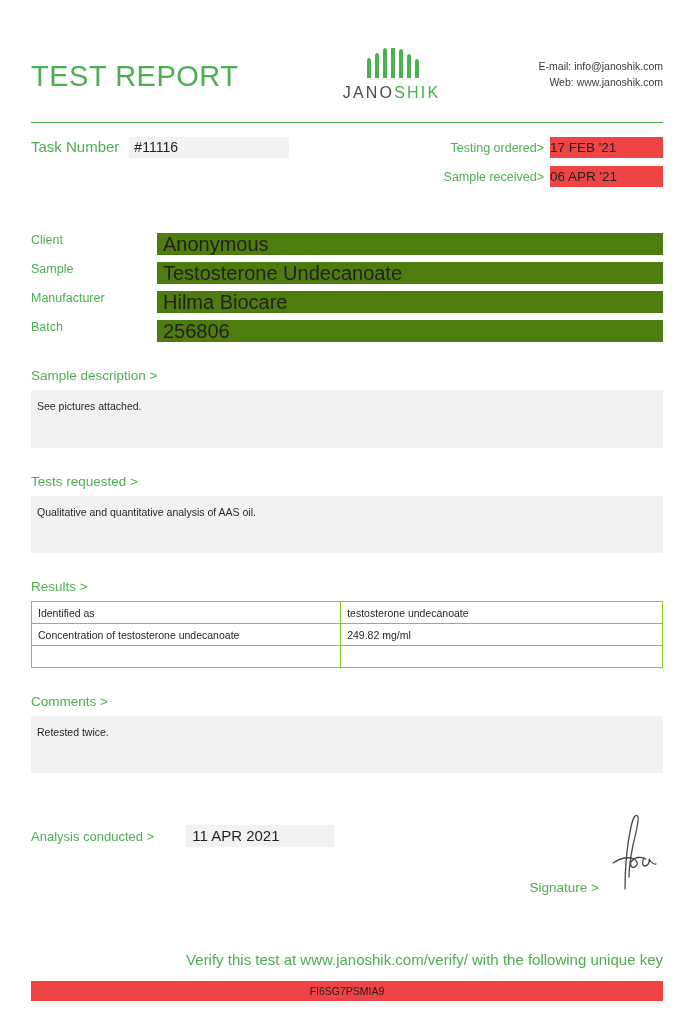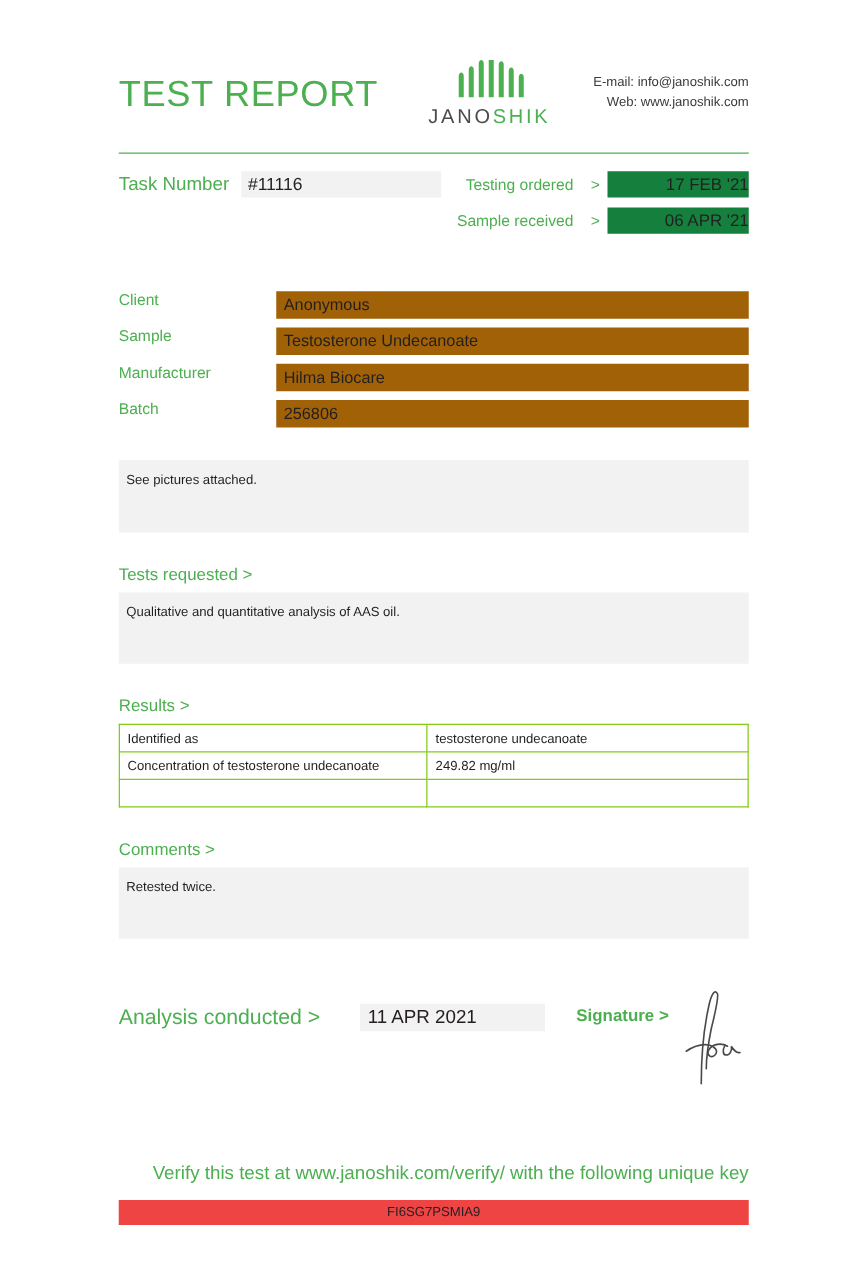--- a/index.html
+++ b/index.html
@@ -13,21 +13,21 @@
     font-family: "Liberation Sans", sans-serif;
     color: #231f20;
     position: relative;
     overflow: hidden;
   }
   .page {
     position: relative;
     width: 694px;
     height: 1024px;
     box-sizing: border-box;
-    padding: 0 95px;
+    padding: 0 31px;
   }
 
   
   .header {
     display: flex;
     align-items: flex-start;
     justify-content: space-between;
     padding-top: 46px;
     height: 62px;
   }
@@ -105,59 +105,59 @@
   }
   .date-row {
     display: flex;
     align-items: center;
     justify-content: flex-end;
     margin-bottom: 8px;
   }
   .date-label {
     color: #4caf50;
     font-size: 12.5px;
-    margin-right: 14px;
+    margin-right: 0;
     white-space: nowrap;
   }
   .date-arrow {
     color: #4caf50;
     font-size: 12.5px;
     margin-right: 6px;
   }
   .date-value {
-    background: #15803d;
+    background: #ef4444;
     width: 113px;
     height: 21px;
     line-height: 21px;
     font-size: 13.5px;
-    text-align: right;
+    text-align: left;
     box-sizing: border-box;
   }
 
   
   .info {
     margin-top: 38px;
   }
   .info-row {
     display: flex;
     align-items: flex-start;
     margin-bottom: 7px;
   }
   .info-label {
     color: #4caf50;
     font-size: 12.5px;
     width: 126px;
     flex: 0 0 126px;
   }
   .info-value {
-    background: #a16207;
+    background: #4d7c0f;
     flex: 1;
     height: 22px;
     line-height: 22px;
-    font-size: 13px;
+    font-size: 20px;
     padding-left: 6px;
     box-sizing: border-box;
   }
 
   
   .section {
     margin-top: 26px;
   }
   .section-title {
     color: #4caf50;
@@ -197,39 +197,38 @@
     align-items: flex-start;
     justify-content: space-between;
   }
   .analysis-left {
     display: flex;
     align-items: center;
     padding-top: 6px;
   }
   .analysis-label {
     color: #4caf50;
-    font-size: 17px;
+    font-size: 13px;
     margin-right: 8px;
     white-space: nowrap;
   }
   .analysis-value {
     background: #f2f2f2;
     width: 148px;
     height: 22px;
     line-height: 22px;
     font-size: 15px;
     padding-left: 6px;
     box-sizing: border-box;
     margin-left: 24px;
   }
   .signature-wrap {
     display: flex;
-    align-items: flex-start;
+    align-items: flex-end;
     padding-top: 6px;
-    font-weight: bold;
   }
   .signature-label {
     color: #4caf50;
     font-size: 13.5px;
     margin-right: 4px;
     white-space: nowrap;
     padding-top: 2px;
   }
   .signature-img {
     margin-top: -14px;
@@ -318,20 +317,21 @@
       <span class="info-label">Manufacturer</span>
       <span class="info-value">Hilma Biocare</span>
     </div>
     <div class="info-row">
       <span class="info-label">Batch</span>
       <span class="info-value">256806</span>
     </div>
   </div>
 
   <div class="section">
+    <div class="section-title">Sample description &gt;</div>
     <div class="section-box box-desc">See pictures attached.</div>
   </div>
 
   <div class="section">
     <div class="section-title">Tests requested &gt;</div>
     <div class="section-box box-tests">Qualitative and quantitative analysis of AAS oil.</div>
   </div>
 
   <div class="section">
     <div class="section-title">Results &gt;</div>

